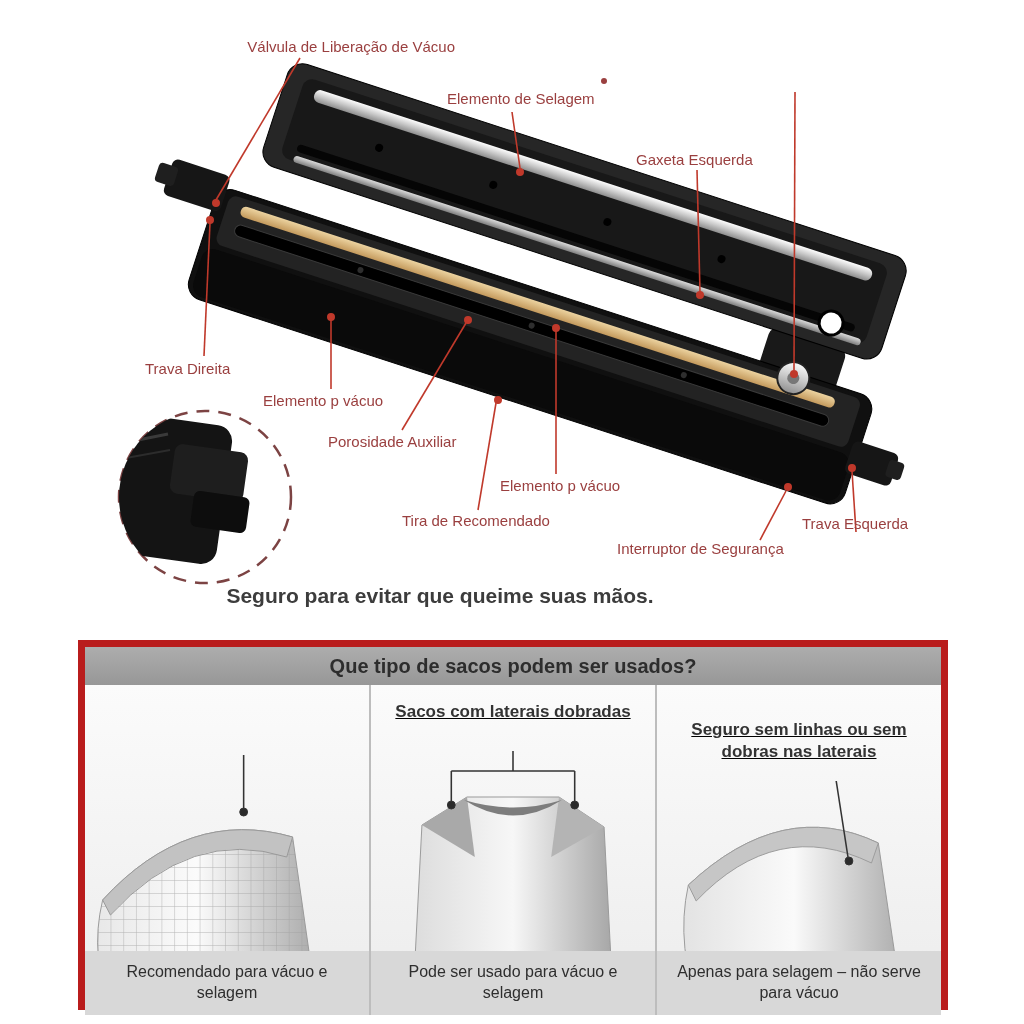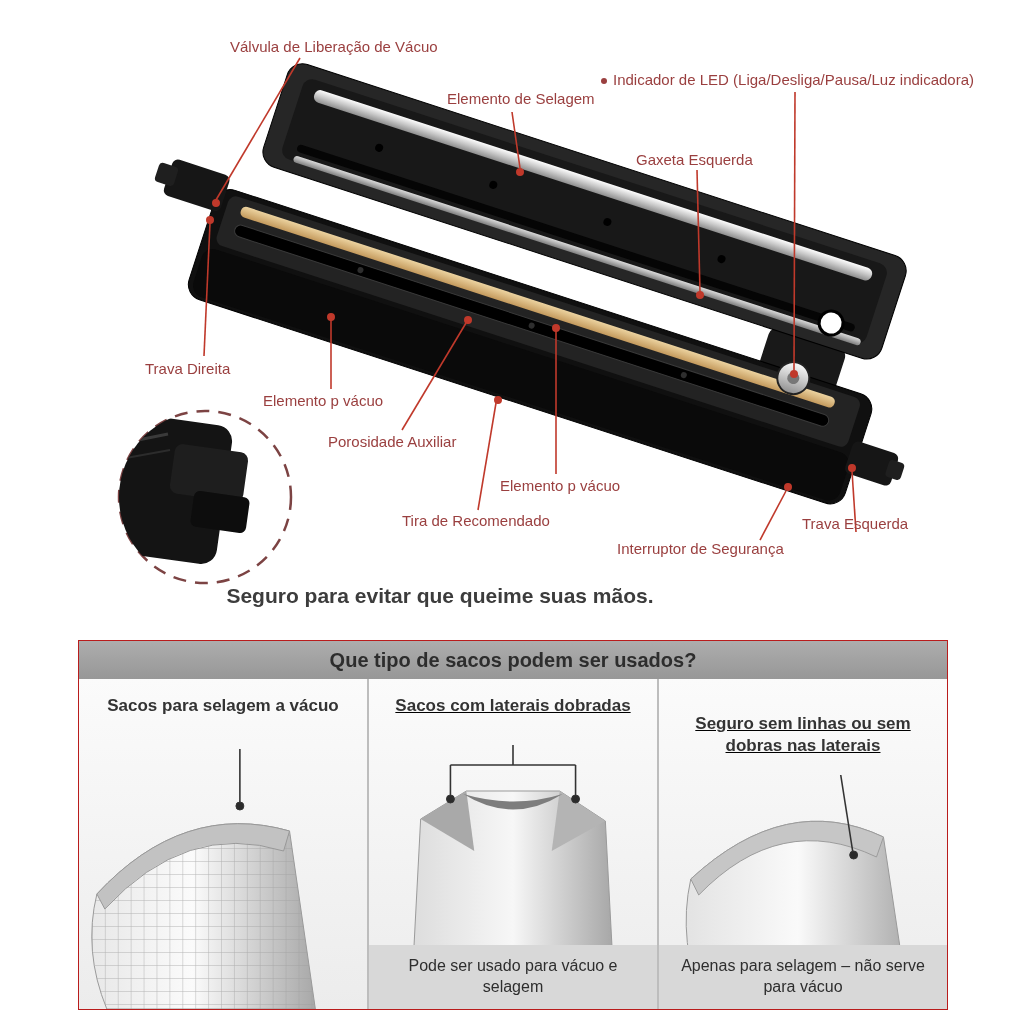--- a/index.html
+++ b/index.html
@@ -2,28 +2,28 @@
 <html style="--label-red: #9a3f3f; --leader-red: #c0392b; --note-dark: #3c3c3c; --panel-header-text: #2d2d2d; --caption-bg: #d8d8d8; --heading-dark: #333333;"><head>
 <meta charset="utf-8">
 <style>
   html,body{margin:0;padding:0;background:#fff;}
   .page{position:relative;width:1024px;height:1024px;background:#fff;overflow:hidden;
         font-family:"Liberation Sans",sans-serif;}
   
   .diagram{position:absolute;left:0;top:0;width:1024px;height:632px;}
   .machine-svg{position:absolute;left:0;top:0;width:1024px;height:632px;}
   .label{position:absolute;font-size:15px;color:var(--label-red,#9a3f3f);line-height:1.25;}
-  .label.center{text-align:left;}
+  .label.center{text-align:right;}
   .bullet{position:absolute;width:6px;height:6px;border-radius:50%;
           background:var(--label-red,#9a3f3f);}
   .safety-note{position:absolute;left:0;top:584px;width:880px;text-align:center;
                font-size:21px;font-weight:700;color:var(--note-dark,#3c3c3c);}
   
   .bags-panel{position:absolute;left:78px;top:640px;width:870px;height:370px;
-              border:1px solid #b91c1c;box-sizing:border-box;background:#d946ef;}
+              border:7px solid #b91c1c;box-sizing:border-box;background:#d946ef;}
   .panel-header{height:38px;line-height:38px;text-align:center;font-size:20px;font-weight:700;
                 color:var(--panel-header-text,#2d2d2d);
                 background:linear-gradient(180deg,#adadad,#979797);}
   .columns{display:flex;height:330px;}
   .column{flex:1 1 0;position:relative;background:linear-gradient(180deg,#fbfbfb,#ececec);
           overflow:hidden;}
   .column + .column{border-left:2px solid #bdbdbd;text-decoration:underline;}
   .col-heading{position:relative;z-index:2;margin:16px 18px 0;text-align:center;
                font-size:17px;font-weight:700;color:var(--heading-dark,#333);line-height:1.3;}
   .column:nth-child(3) .col-heading{margin-top:34px;}
@@ -123,21 +123,20 @@
           <line x1="496" y1="403" x2="478" y2="510"></line>
         <circle cx="788" cy="487" r="3.2"></circle> 
           <line x1="786" y1="491" x2="760" y2="540"></line>
         <circle cx="852" cy="468" r="3.2"></circle> 
           <line x1="852" y1="471" x2="856" y2="532"></line>
       </g>
     </svg>
 
     <div class="label center" style="left:230px;top:38px;width:225px;">Válvula de Liberação de Vácuo</div>
     <span class="bullet" style="left:601px;top:78px;"></span>
-    <div class="label" style="left:613px;top:71px;width:400px;">Indicador de LED (Liga/Desliga/Pausa/Luz indicadora)</div>
     <div class="label" style="left:447px;top:90px;width:180px;">Elemento de Selagem</div>
     <div class="label" style="left:636px;top:151px;width:150px;">Gaxeta Esquerda</div>
     <div class="label" style="left:145px;top:360px;width:120px;">Trava Direita</div>
     <div class="label" style="left:263px;top:392px;width:150px;">Elemento p vácuo</div>
     <div class="label" style="left:328px;top:433px;width:160px;">Porosidade Auxiliar</div>
     <div class="label" style="left:500px;top:477px;width:150px;">Elemento p vácuo</div>
     <div class="label" style="left:402px;top:512px;width:170px;">Tira de Recomendado</div>
     <div class="label" style="left:617px;top:540px;width:200px;">Interruptor de Segurança</div>
     <div class="label" style="left:802px;top:515px;width:140px;">Trava Esquerda</div>
 
@@ -162,21 +161,21 @@
             </pattern>
           </defs>
           <path d="M18 215 Q105 122 212 152 L238 330 L28 330 Q4 272 18 215 Z" fill="url(#bag1)" stroke="#9a9a9a"></path>
           <path d="M18 215 Q105 122 212 152 L238 330 L28 330 Q4 272 18 215 Z" fill="url(#mesh)" opacity="0.75"></path>
           <path d="M18 215 Q105 122 212 152 L206 172 Q108 142 26 230 Z" fill="#c2c2c2" stroke="#999"></path>
           <g stroke="#333" fill="#2b2b2b">
             <line x1="162" y1="70" x2="162" y2="123" stroke-width="1.6"></line>
             <circle cx="162" cy="127" r="4"></circle>
           </g>
         </svg>
-        <div class="col-heading">Sacos para selagem a vácuo</div>
+        <div class="col-caption">Recomendado para vácuo e selagem</div>
       </div>
 
       <div class="column">
         <svg class="bag-svg" viewBox="0 0 290 330" preserveAspectRatio="none" aria-hidden="true">
           <defs>
             <linearGradient id="bag2" x1="0" y1="0" x2="1" y2="0">
               <stop offset="0" stop-color="#dcdcdc"></stop>
                 <stop offset="0.5" stop-color="#f7f7f7"></stop>
                 <stop offset="1" stop-color="#a5a5a5"></stop>
             </linearGradient>

